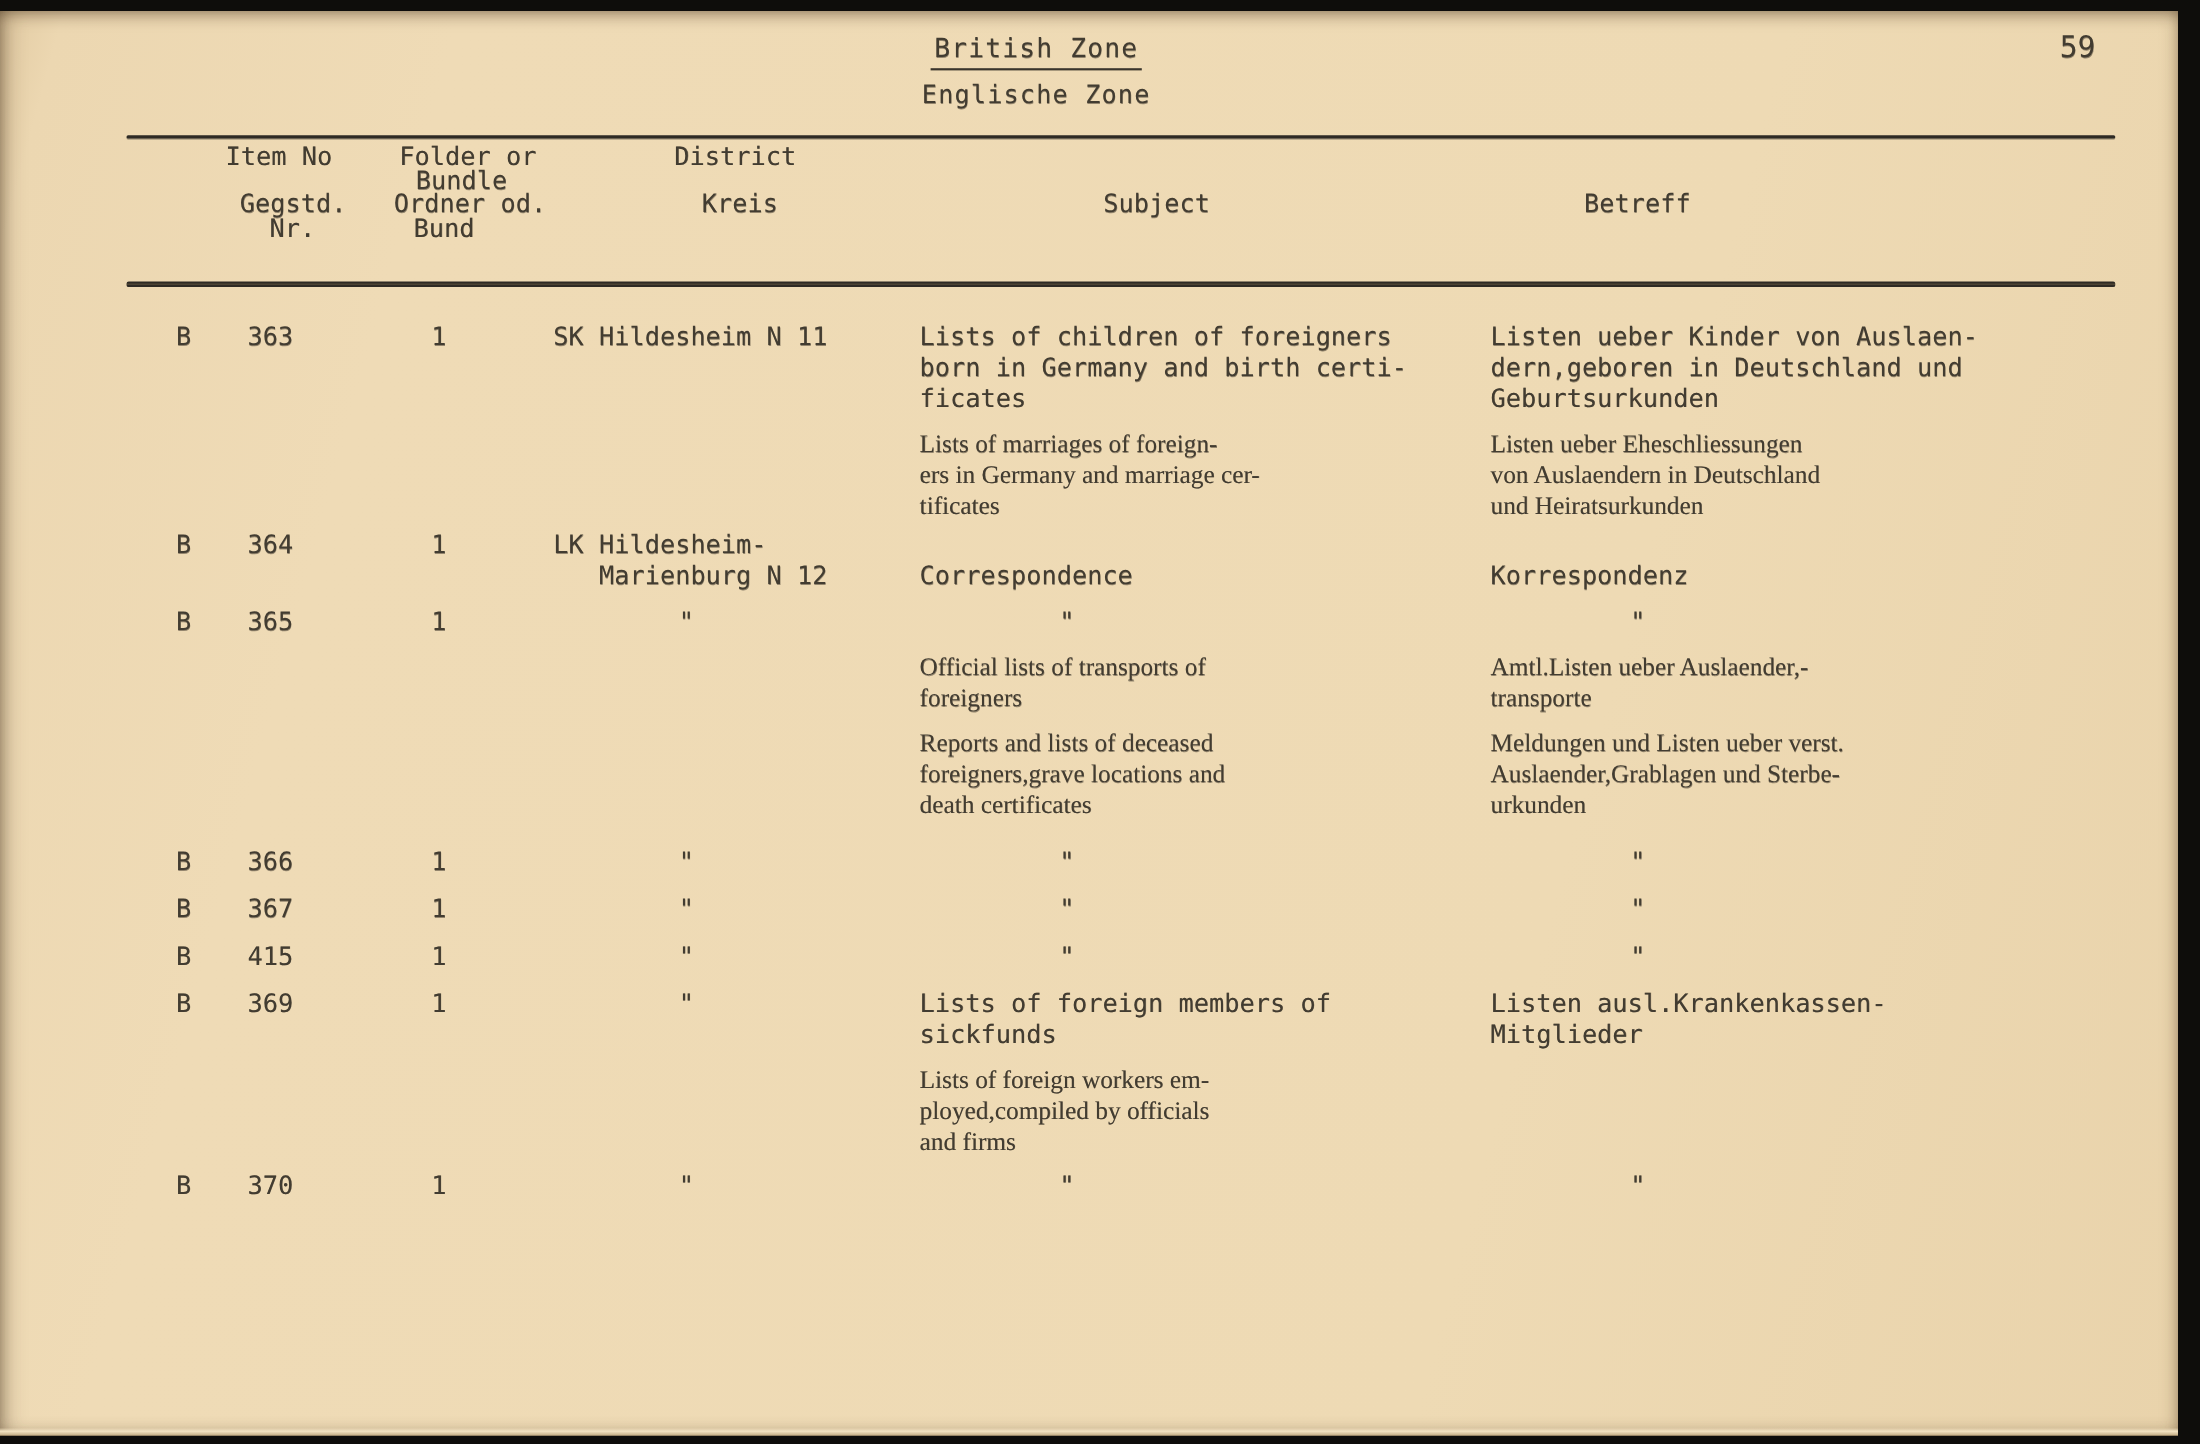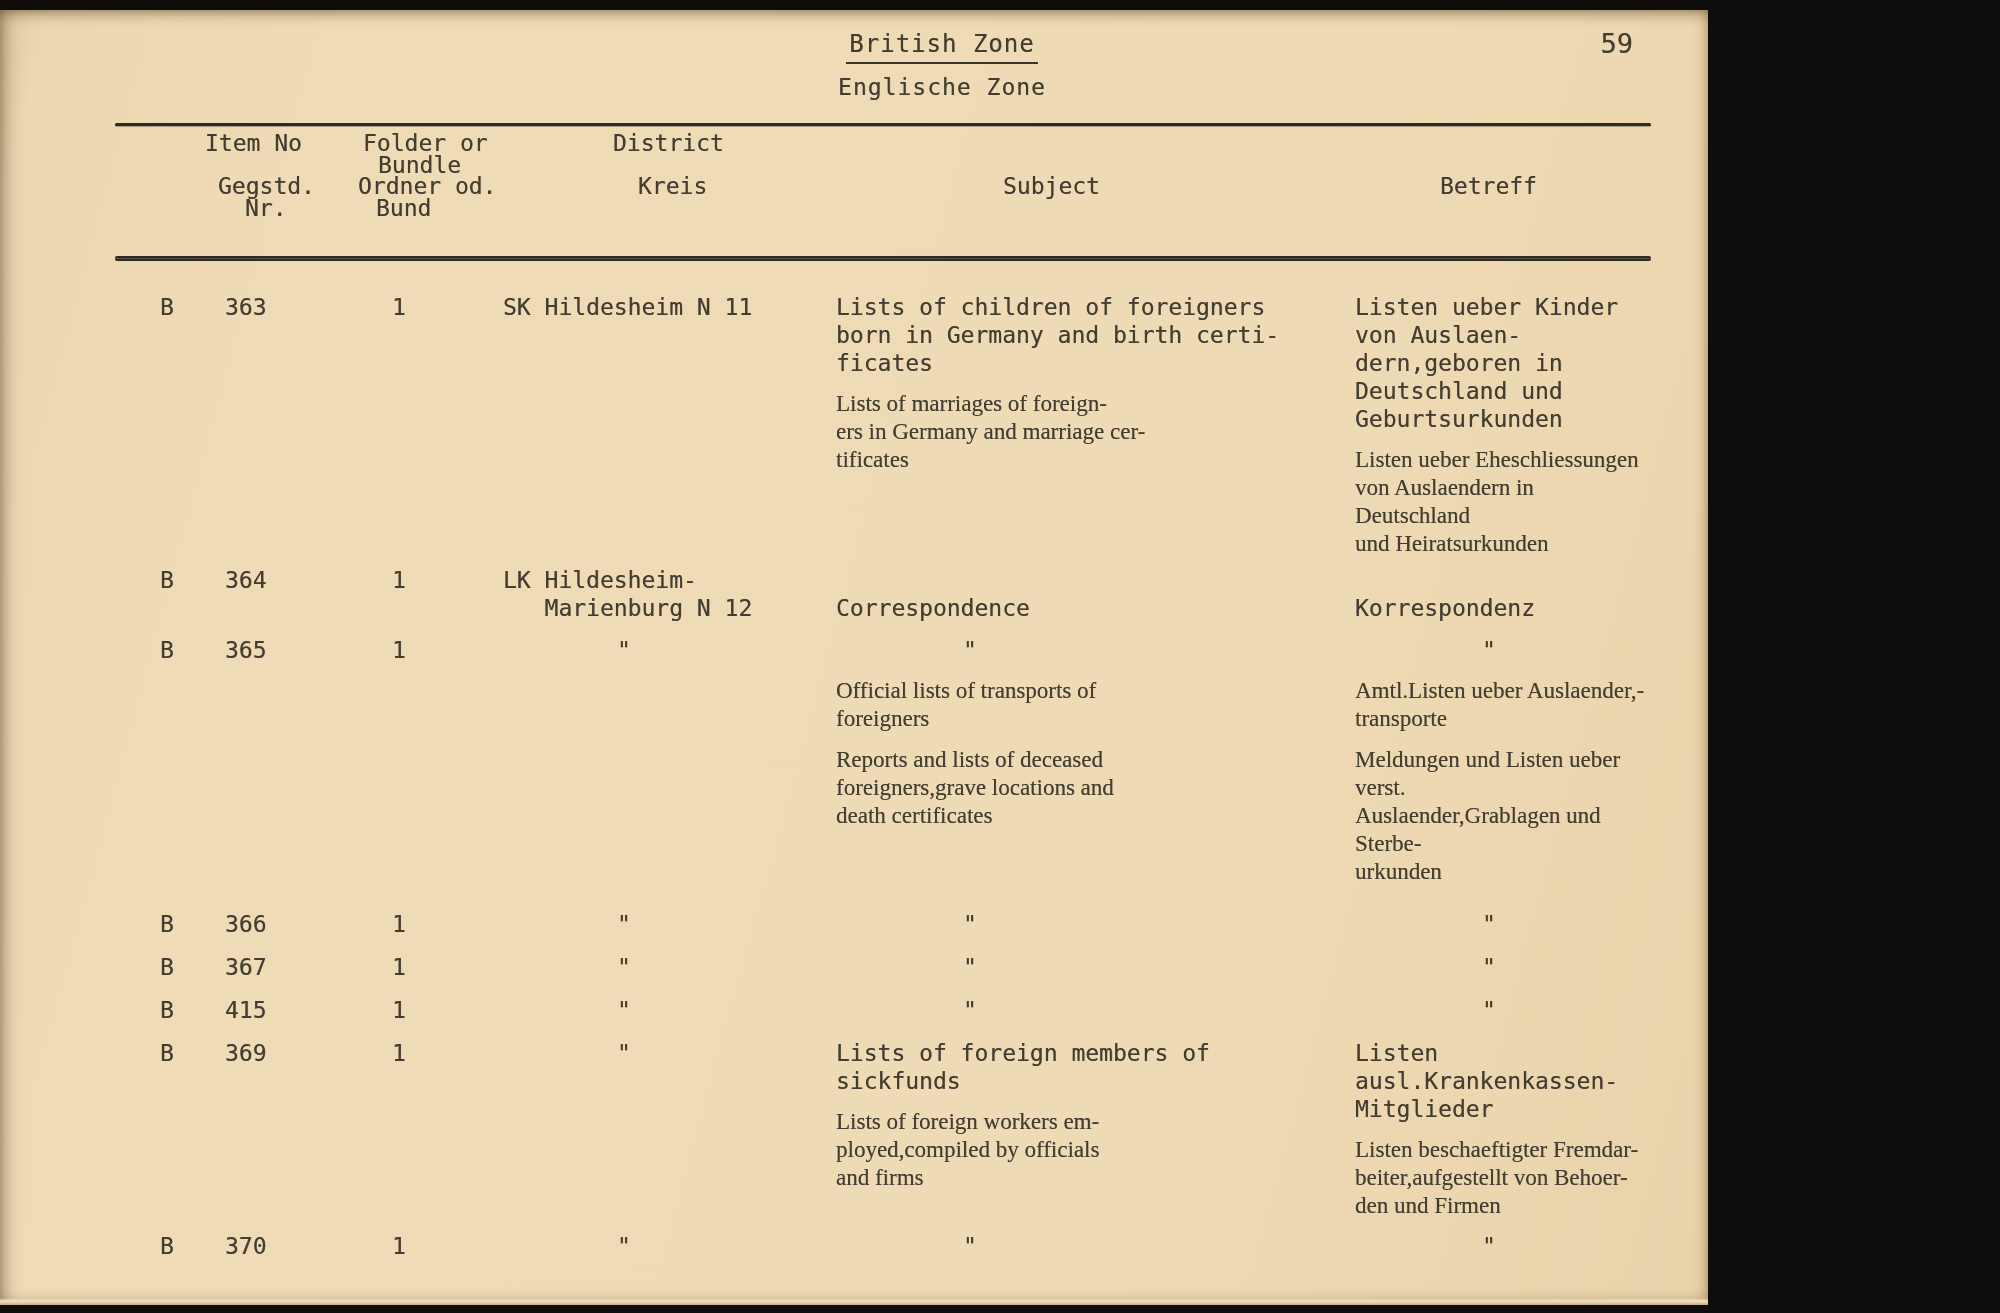--- a/index.html
+++ b/index.html
@@ -6,21 +6,21 @@
   body {
     width:2000px; height:1313px;
     background:#0e0d0b;
     font-family:"DejaVu Sans Mono", monospace;
   }
   .scan {
     position:relative; width:2000px; height:1313px;
     background:#0e0d0b; overflow:hidden;
   }
   .paper {
-    position:absolute; left:0; top:10px; width:1708px; height:1295px;
+    position:absolute; left:0; top:10px; width:1980px; height:1295px;
     background:linear-gradient(105deg,#e2cba3 0%,#ecd7b1 2.5%,#efdbb6 18%,#eedab4 70%,#e9d3ab 100%);
     box-shadow:
       inset 0 8px 16px -8px rgba(60,40,20,.5),
       inset 10px 0 22px -10px rgba(60,40,20,.55),
       inset -7px 0 18px -9px rgba(80,55,25,.38),
       inset 0 -10px 18px -12px rgba(60,40,20,.35);
     color:#423c31;
     text-shadow:0.3px 0.4px 0.6px rgba(55,48,38,.5);
   }
   .paper::after {
@@ -222,23 +222,20 @@
         <div class="cell">
           <p>Lists of foreign members of
 sickfunds</p>
           <p>Lists of foreign workers em-
 ployed,compiled by officials
 and firms</p>
         </div>
         <div class="cell">
           <p>Listen ausl.Krankenkassen-
 Mitglieder</p>
-          <p>Listen beschaeftigter Fremdar-
-beiter,aufgestellt von Behoer-
-den und Firmen</p>
         </div>
       </div>
 
       <div class="entry e8">
         <span class="cell">B</span>
         <span class="cell">370</span>
         <span class="cell">1</span>
         <div class="cell c-district dit-d">"</div>
         <div class="cell">
           <p class="dit">"</p>

